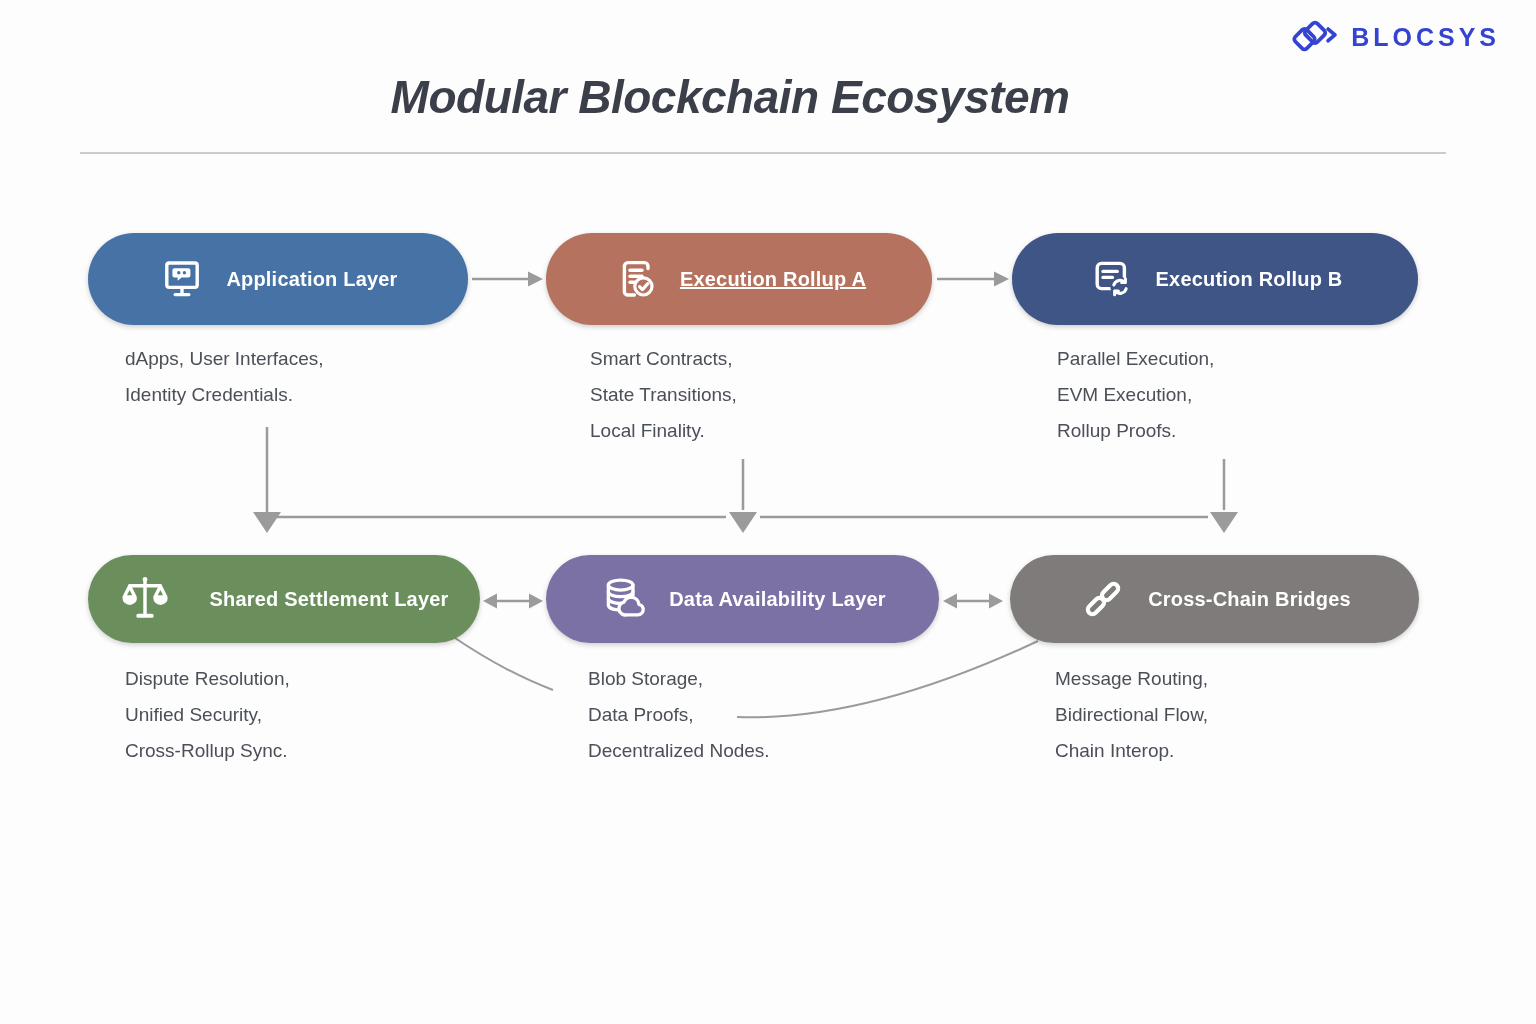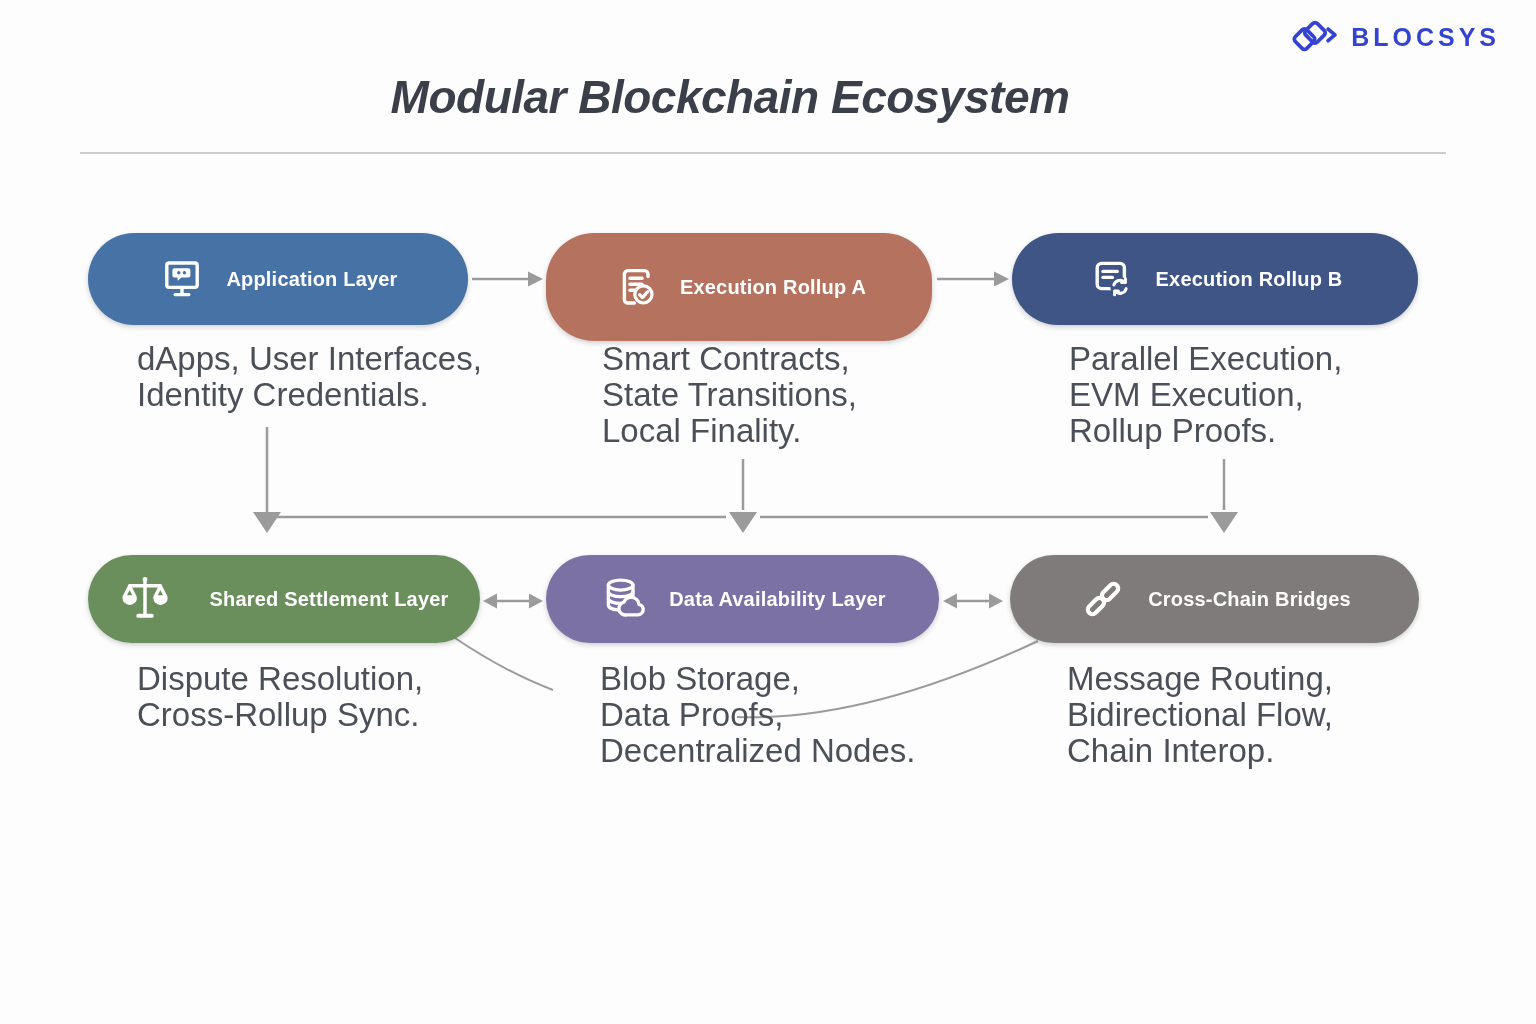--- a/index.html
+++ b/index.html
@@ -16,27 +16,27 @@
   }
   #title-divider{position:absolute;top:152px;left:80px;width:1366px;height:2px;background:#cbcbcb;}
   
   .node{
     position:absolute;border-radius:48px;display:flex;align-items:center;justify-content:center;
     gap:20px;color:#fff;background:var(--c,#888);box-shadow:0 2px 5px rgba(40,40,40,.22);
   }
   .node .label{font-weight:bold;font-size:20px;letter-spacing:0.2px;white-space:nowrap;}
   .node svg{flex:0 0 auto;}
   #n0{left:88px;top:233px;width:380px;height:92px;}
-  #n1{left:546px;top:233px;width:386px;height:108px;}
+  #n1{left:546px;top:233px;width:386px;height:92px;text-decoration:underline;}
   #n2{left:1012px;top:233px;width:406px;height:92px;}
   #n3{left:88px;top:555px;width:392px;height:88px;gap:38px;}
   #n4{left:546px;top:555px;width:393px;height:88px;}
   #n5{left:1010px;top:555px;width:409px;height:88px;}
   
-  .desc{position:absolute;font-size:33px;line-height:36px;color:#4b4f58;margin-left:12px;}
+  .desc{position:absolute;font-size:19px;line-height:36px;color:#4b4f58;}
   #d0{left:125px;top:341px;}
   #d1{left:590px;top:341px;}
   #d2{left:1057px;top:341px;}
   #d3{left:125px;top:661px;}
   #d4{left:588px;top:661px;}
   #d5{left:1055px;top:661px;}
   
   #connectors{position:absolute;left:0;top:0;pointer-events:none;}
   #connectors line,#connectors path{stroke:#9b9b9b;fill:none;}
   #connectors line{stroke-width:2.5;}
@@ -201,20 +201,21 @@
     <div>State Transitions,</div>
     <div>Local Finality.</div>
   </div>
   <div class="desc" id="d2">
     <div>Parallel Execution,</div>
     <div>EVM Execution,</div>
     <div>Rollup Proofs.</div>
   </div>
   <div class="desc" id="d3">
     <div>Dispute Resolution,</div>
+    <div>Unified Security,</div>
     <div>Cross-Rollup Sync.</div>
   </div>
   <div class="desc" id="d4">
     <div>Blob Storage,</div>
     <div>Data Proofs,</div>
     <div>Decentralized Nodes.</div>
   </div>
   <div class="desc" id="d5">
     <div>Message Routing,</div>
     <div>Bidirectional Flow,</div>

